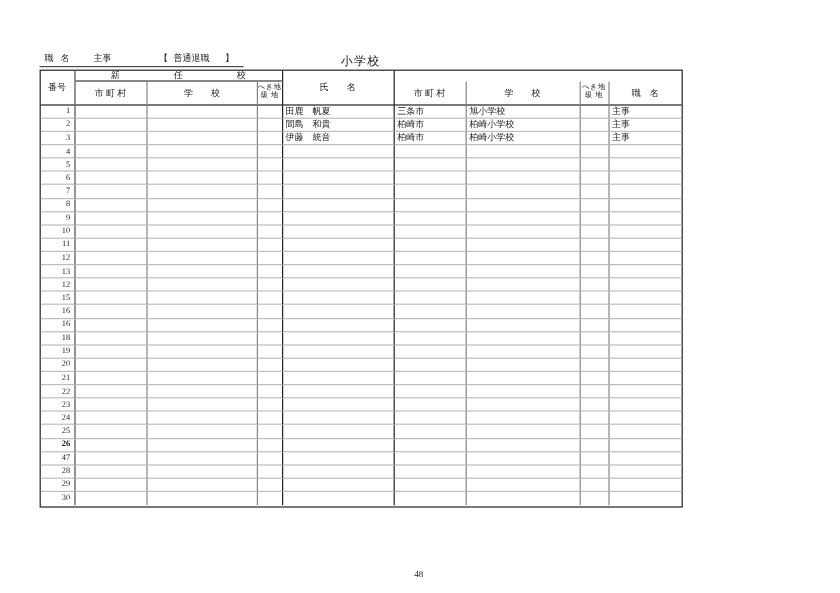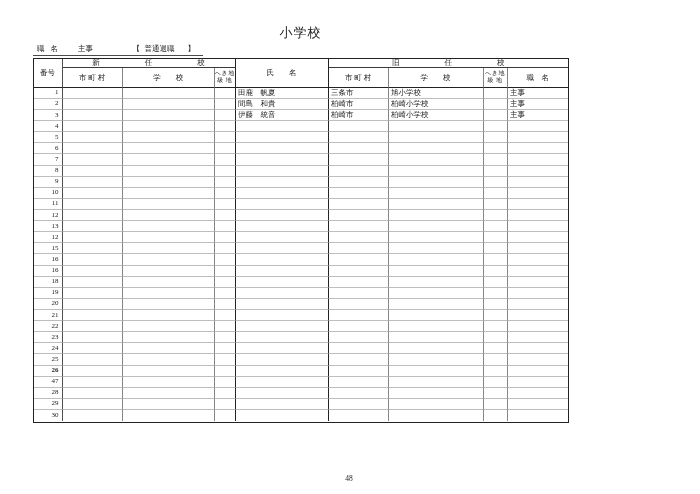--- a/index.html
+++ b/index.html
@@ -6,22 +6,22 @@
   body{
     width:700px;height:494px;position:relative;overflow:hidden;
     font-family:"Liberation Serif","DejaVu Serif",serif;
     color:#1a1a1a;
     -webkit-font-smoothing:antialiased;
   }
   .page{position:absolute;inset:0;background:#fff;}
 
   
   .title{
-    position:absolute;left:32px;top:24px;width:537px;
-    text-align:center;font-size:13px;letter-spacing:1px;color:#222;
+    position:absolute;left:32px;top:44px;width:537px;
+    text-align:center;font-size:10px;letter-spacing:1px;color:#222;
   }
 
   
   .meta{
     position:absolute;left:32.5px;top:44px;width:170.5px;height:10.5px;
     border-bottom:1px solid #4a4a4a;font-size:7.5px;color:#222;
   }
   .meta span{position:absolute;top:0;white-space:nowrap;}
   .m-label{left:4.5px;letter-spacing:2px;}
   .m-value{left:45.5px;}
@@ -84,21 +84,20 @@
     <span class="m-value">主事</span>
     <span class="m-open">【</span>
     <span class="m-cat">普通退職</span>
     <span class="m-close">】</span>
   </div>
 
   <div class="tbl">
     <div class="cell hcell h-no">番号</div>
     <div class="cell hcell h-newgrp">新　　　　　　任　　　　　　校</div>
     <div class="cell hcell h-name">氏　　名</div>
-    <div class="cell hcell h-oldgrp">旧　　　　　　任　　　　　　校</div>
 
     <div class="cell hcell hsub h-newcity">市 町 村</div>
     <div class="cell hcell hsub h-newschool">学　　校</div>
     <div class="cell hcell hsub h-newremote remote-hdr">
       <span>へき地</span>
       <span>級 地</span>
     </div>
     <div class="cell hcell hsub h-oldcity">市 町 村</div>
     <div class="cell hcell hsub h-oldschool">学　　校</div>
     <div class="cell hcell hsub h-oldremote remote-hdr">

